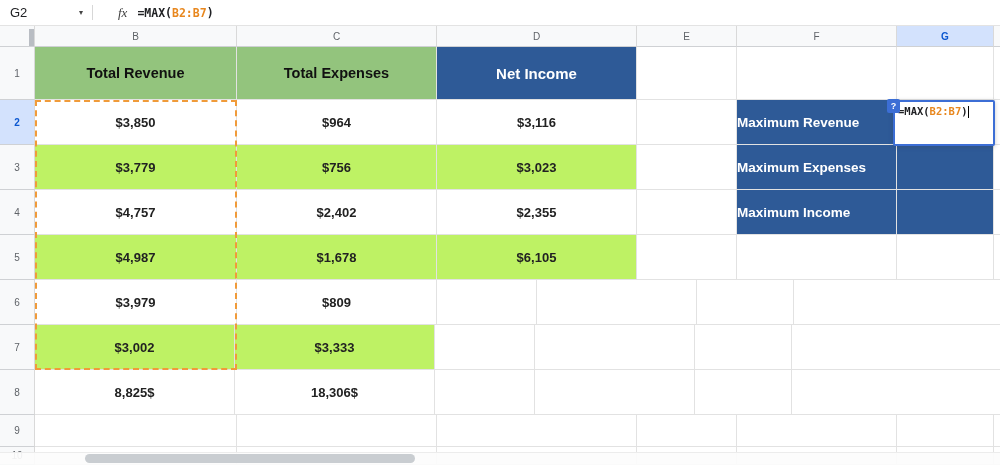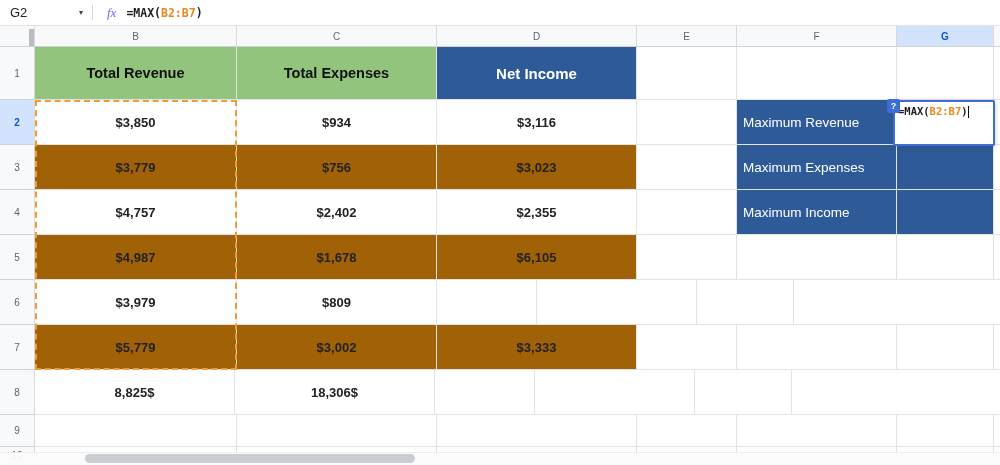--- a/index.html
+++ b/index.html
@@ -8,22 +8,22 @@
   body { position:relative; }
 
   
   .formula-bar { position:absolute; top:0; left:0; right:0; height:26px;
     display:flex; align-items:center; background:#fff; border-bottom:1px solid #e3e3e3; }
   .name-box { width:72px; height:100%; display:flex; align-items:center;
     padding-left:10px; font-size:13px; color:#202124; cursor:pointer; }
   .name-box .ref { font-weight:400; }
   .dd-arrow { width:18px; font-size:8px; color:#444; text-align:center; cursor:pointer; }
   .fb-divider { width:1px; height:15px; background:#d7d7d7; margin:0 6px 0 2px; }
-  .fx-icon { font-style:italic; color:#8b5cf6; font-size:13px;
-    font-family:"Liberation Serif", serif; padding:0 10px 0 8px; }
+  .fx-icon { font-style:italic; color:#404040; font-size:13px;
+    font-family:"Liberation Serif", serif; padding:0 10px 0 8px;margin-left:11px; }
   .fb-formula { font-family:"DejaVu Sans Mono", monospace; font-size:11.5px;
     font-weight:700; color:#202124; letter-spacing:0; cursor:text; }
   .tok-range { color:#e8871e; }
 
   
   .grid { position:absolute; top:26px; left:0; right:0; bottom:0; overflow:hidden;
     display:flex; flex-direction:column; }
   .row { display:flex; flex:none; }
   .rh-hdr { height:21px; } .rh-1 { height:53px; } .rh-d { height:45px; }
   .rh-9 { height:32px; } .rh-10 { height:18px; }
@@ -38,25 +38,25 @@
   .hcell { background:#f8f9fa; border-right:1px solid #d9d9d9; border-bottom:1px solid #cfd1d4;
     display:flex; align-items:center; justify-content:center;
     font-size:10px; color:#5f6368; cursor:pointer; position:relative; }
   .hcell.sel { background:#d3e2fd; color:#0b57d0; font-weight:700; }
   .rhead { font-size:10px; }
 
   .hidden-col-bar { position:absolute; right:0; top:3px; bottom:0; width:5px;
     background:#b9bdc3; cursor:col-resize; }
 
   .val { font-size:13px; font-weight:700; color:#222; }
-  .band { background:#a16207; }
+  .band { background:#bef264; }
   .hdr-green { background:#93c47d; font-size:14.5px; font-weight:700; color:#111; }
   .hdr-blue  { background:#2e5a97; font-size:15px; font-weight:700; color:#fff; }
-  .cell-blue { background:#2e5a97; color:#fff; font-weight:400; font-size:13.5px;
-    justify-content:flex-start; padding-left:6px; }
+  .cell-blue { background:#2e5a97; color:#fff; font-weight:700; font-size:13.5px;
+    justify-content:flex-start; padding-left:0; }
 
   
   .range-ants { position:absolute; left:35px; top:74px; width:202px; height:270px;
     border:2px dashed #f09b3a; pointer-events:none; }
 
   .edit-box { position:absolute; left:893px; top:74px; width:102px; height:46px;
     background:#fff; border:2px solid #3c6ed5; border-radius:2px;
     box-shadow:0 1px 4px rgba(60,64,67,.28); cursor:text;
     font-family:"DejaVu Sans Mono", monospace; font-size:10.5px; font-weight:700;
     color:#202124; padding:3px 0 0 3px; white-space:nowrap; }
@@ -107,21 +107,21 @@
     <div class="cell cw-d hdr-blue">Net Income</div>
     <div class="cell cw-e"></div>
     <div class="cell cw-f"></div>
     <div class="cell cw-g"></div>
     <div class="cell cw-fill"></div>
   </div>
 
   <div class="row rh-d">
     <div class="hcell cw-rh rhead sel">2</div>
     <div class="cell cw-b val">$3,850</div>
-    <div class="cell cw-c val">$934</div>
+    <div class="cell cw-c val">$964</div>
     <div class="cell cw-d val">$3,116</div>
     <div class="cell cw-e"></div>
     <div class="cell cw-f cell-blue">Maximum Revenue</div>
     <div class="cell cw-g cell-blue"></div>
     <div class="cell cw-fill"></div>
   </div>
 
   <div class="row rh-d">
     <div class="hcell cw-rh rhead">3</div>
     <div class="cell cw-b val band">$3,779</div>
@@ -160,21 +160,20 @@
     <div class="cell cw-b val">$3,979</div>
     <div class="cell cw-c val">$809</div>
     <div class="cell cw-e"></div>
     <div class="cell cw-f"></div>
     <div class="cell cw-g"></div>
     <div class="cell cw-fill"></div>
   </div>
 
   <div class="row rh-d">
     <div class="hcell cw-rh rhead">7</div>
-    <div class="cell cw-b val band">$5,779</div>
     <div class="cell cw-c val band">$3,002</div>
     <div class="cell cw-d val band">$3,333</div>
     <div class="cell cw-e"></div>
     <div class="cell cw-f"></div>
     <div class="cell cw-g"></div>
     <div class="cell cw-fill"></div>
   </div>
 
   <div class="row rh-d">
     <div class="hcell cw-rh rhead">8</div>

